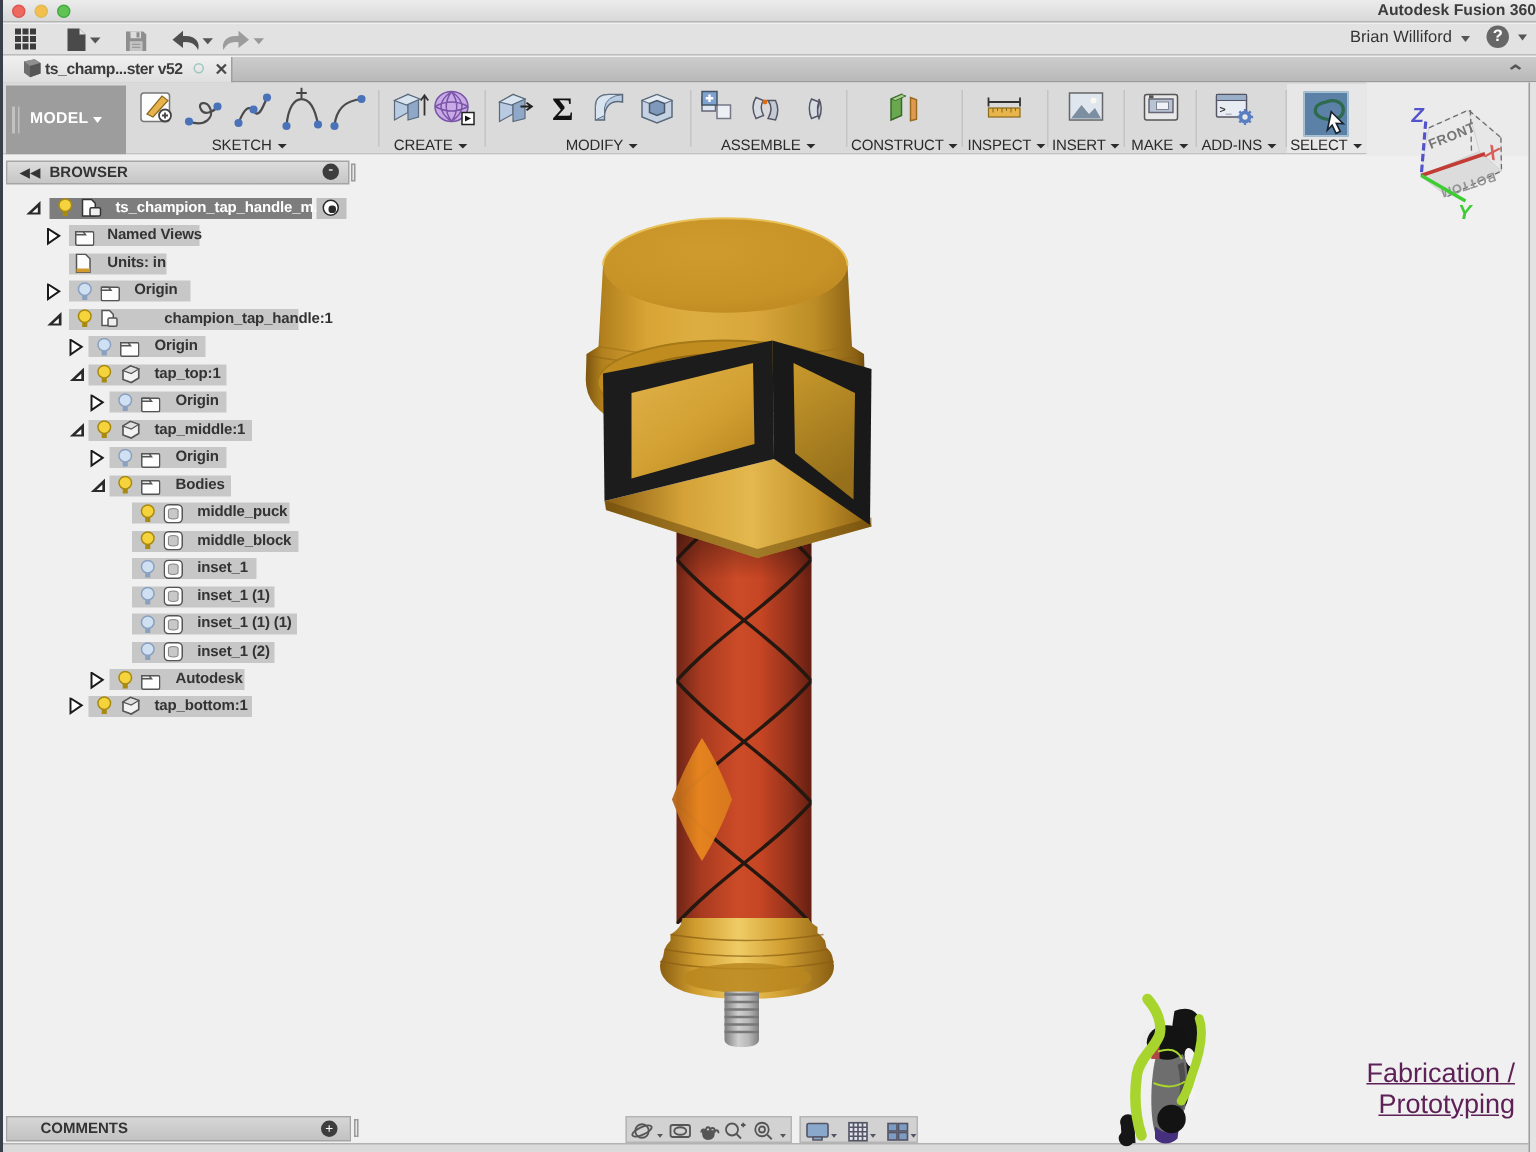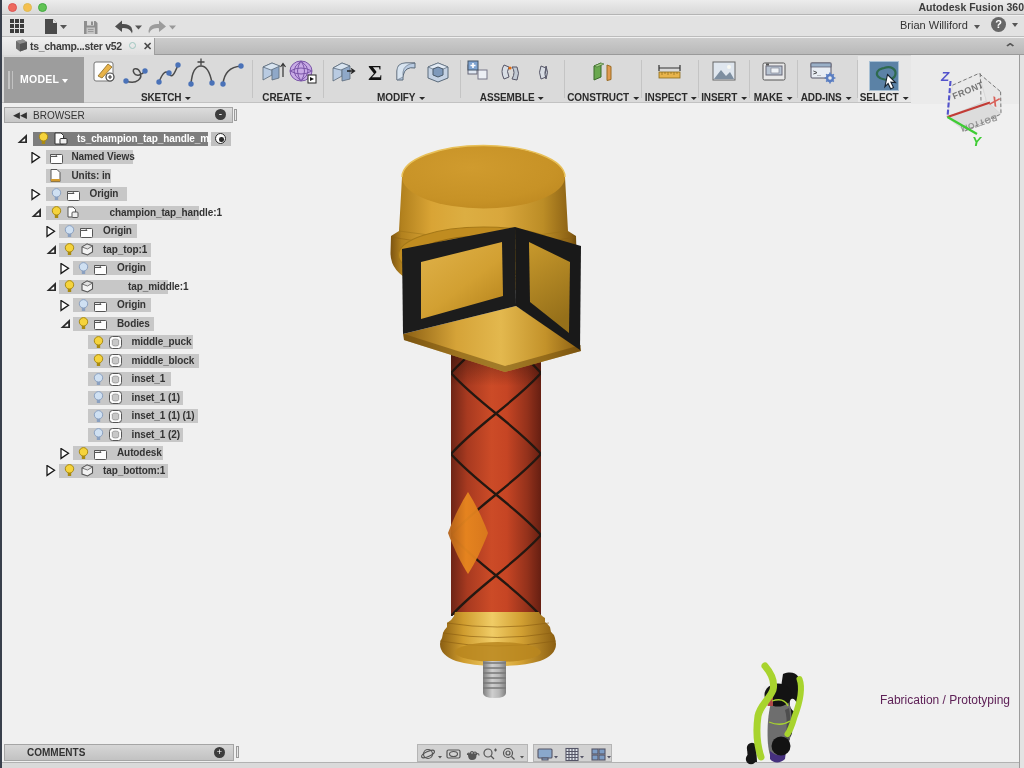--- a/index.html
+++ b/index.html
@@ -29,21 +29,21 @@
   #tab-circle { position:absolute; left:127px; top:4px; width:7px; height:7px; border-radius:50%;
     border:1.5px solid #9fc7c0; }
   #tab-x { position:absolute; left:141px; top:1.5px; font-size:11px; font-weight:bold; color:#4a4a4a; }
   #bar-chev { position:absolute; right:7px; top:0px; font-size:16px; font-weight:bold; color:#555; transform:scaleY(0.75); }
 
   
   #ribbon { left:0; top:55px; width:1024px; height:48px; background:#dadada; border-bottom:1px solid #c2c2c2; }
   #model-btn { position:absolute; left:4px; top:2px; width:80px; height:46px; background:#9d9d9d;
     color:#fff; font-size:10.5px; font-weight:bold; text-align:center; line-height:45px; letter-spacing:0.2px; }
   .rsep { position:absolute; top:5px; height:38px; width:1px; background:#c4c4c4; }
-  .rlabel { position:absolute; top:37px; font-size:10px; color:#2b2b2b; white-space:nowrap; transform:translateX(-50%); letter-spacing:-0.1px;font-weight:bold; }
+  .rlabel { position:absolute; top:37px; font-size:10px; color:#2b2b2b; white-space:nowrap; transform:translateX(-50%); letter-spacing:-0.1px; }
   .rlabel .caret { border-top-color:#2b2b2b; border-left-width:3px; border-right-width:3px; border-top-width:3.5px; margin-left:1px; transform:translateY(-1px); }
   #select-panel { position:absolute; left:858px; top:1px; width:53px; height:46px; background:#e7e7e7; }
   #select-btn { position:absolute; left:869px; top:6px; width:30px; height:30px; background:#5b82a6; border:1px solid #a8c0d4; }
 
   
   #viewport { left:0; top:103px; width:1024px; height:665px; background:#f0f0f0; }
 
   
   #browser-hd { position:absolute; left:4px; top:4px; width:229px; height:16px;
     background:linear-gradient(#dcdcdc,#c6c6c6); border:1px solid #a5a5a5; }
@@ -57,21 +57,21 @@
 
   #bottomstrip { position:absolute; left:0; top:659px; width:1024px; height:6px; background:#dadada; border-top:1px solid #b2b2b2; }
 
   
   #left-edge { left:0; top:0; width:2px; height:768px; background:#39404c; z-index:50; }
   #right-rail { position:absolute; right:0; top:-48px; width:5px; height:713px; background:#e3e3e3; border-left:1px solid #9c9c9c; }
 
   
   #pev { position:absolute; left:820px; top:586px; width:190px; text-align:right; }
   #pev-main { font-size:37px; font-weight:bold; color:#f4731c; letter-spacing:-1px; line-height:34px; }
-  #pev-sub { font-size:12px; color:#5e2157; margin-top:4px; }
+  #pev-sub { font-size:18px; color:#5e2157; margin-top:16px;text-decoration:underline; }
 </style>
 </head>
 <body>
 <div id="app">
 
   <div class="abs" id="titlebar">
     <div class="tl" style="left:8px;  background:#ee6a5e; border:0.5px solid #d55;"></div>
     <div class="tl" style="left:23px; background:#f5bf4f; border:0.5px solid #db5;"></div>
     <div class="tl" style="left:38px; background:#61c354; border:0.5px solid #4a4;"></div>
     <div id="title-text">Autodesk Fusion 360</div>
@@ -426,21 +426,21 @@
         <text x="21" y="11" font-size="13.5" fill="#5353cc" font-weight="bold" font-style="italic">Z</text>
         <path d="M27.5 47 L70 32.5" stroke="#c23b35" stroke-width="2.3"></path>
         <text x="70.5" y="35.5" font-size="13" fill="#d86058" font-weight="bold" font-style="italic" transform="rotate(20 73 31)">X</text>
         <path d="M27.5 47 L57 64" stroke="#3ecc33" stroke-width="2.3"></path>
         <text x="52" y="76" font-size="13.5" fill="#3ecc33" font-weight="bold" font-style="italic">Y</text>
       </g>
     </svg>
 
     <div id="browser-hd">
       <span style="position:absolute;left:8px;top:2px;font-size:9px;color:#333;">◀◀</span>
-      <span style="position:absolute;left:28px;top:1.5px;font-size:10px;color:#333;">BROWSER</span>
+      <span style="position:absolute;left:28px;top:1.5px;font-size:10px;color:#333;font-weight:bold;">BROWSER</span>
       <span style="position:absolute;right:6px;top:1px;width:11px;height:11px;border-radius:50%;background:#3d3d3d;color:#fff;font-size:10px;line-height:10px;text-align:center;">-</span>
     </div>
     <div id="tree">
         <svg width="11" height="10" style="position:absolute;left:17px;top:31.099999999999994px">
           <path d="M10 0 L10 9 L0.5 9 Z" fill="#2a2a2a"></path>
           <path d="M8.2 4.2 L8.2 7.6 L4.4 7.6 Z" fill="#fff"></path>
         </svg>
         <div class="chip" style="left:33px;top:28.599999999999994px;width:175px;background:#7d7d7d;"></div>
         <div style="position:absolute;left:38px;top:28.599999999999994px;width:11px;height:14px;">
           <svg width="11" height="13" style="position:absolute;top:0.5px">
@@ -574,21 +574,21 @@
             <circle cx="5.5" cy="4.8" r="4.2" fill="#f5d33c" stroke="#a98a10" stroke-width="1"></circle>
             <rect x="3.8" y="9" width="3.4" height="3" fill="#a98a10"></rect>
           </svg>
         </div>
         <div style="position:absolute;left:80px;top:176.8px;width:15px;height:14px;">
           <svg width="14" height="13" style="position:absolute;top:0.5px">
             <path d="M2 4 L7 1 L12.5 3 L12.5 9 L7.5 12 L2 10 Z" fill="#f2f2f2" stroke="#555" stroke-width="1.1"></path>
             <path d="M2 4 L7 1 L12.5 3 L7.5 6 Z" fill="#e0e0e0" stroke="#555" stroke-width="0.8"></path>
           </svg>
         </div>
-        <div class="row-text" style="position:absolute;left:103px;top:177.8px;color:#333;margin-left:25px;">tap_middle:1</div>
+        <div class="row-text" style="position:absolute;left:103px;top:177.8px;color:#333;">tap_middle:1</div>
         <svg width="10" height="12" style="position:absolute;left:60px;top:196.8px">
           <path d="M1 0.5 L8.5 5.2 L1 10.4 Z" fill="#fff" stroke="#1a1a1a" stroke-width="1.3"></path>
         </svg>
         <div class="chip" style="left:73px;top:195.3px;width:78px;background:#c7c7c7;"></div>
         <div style="position:absolute;left:78px;top:195.3px;width:11px;height:14px;">
           <svg width="11" height="13" style="position:absolute;top:0.5px">
             <circle cx="5.5" cy="4.8" r="4.2" fill="#cfe0f2" stroke="#8aa0c0" stroke-width="1"></circle>
             <rect x="3.8" y="9" width="3.4" height="3" fill="#8aa0c0"></rect>
           </svg>
         </div>

